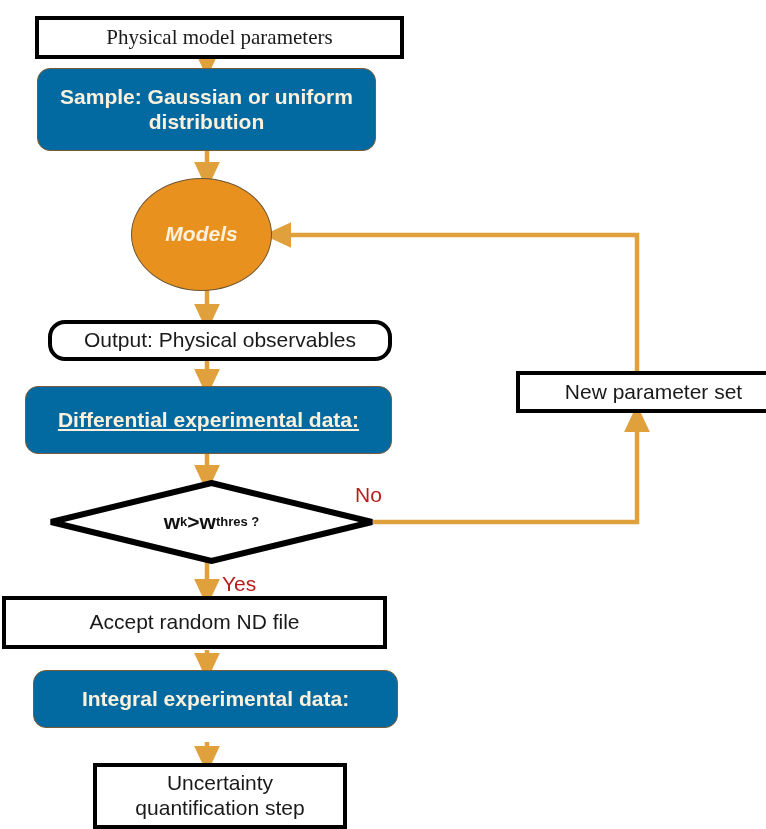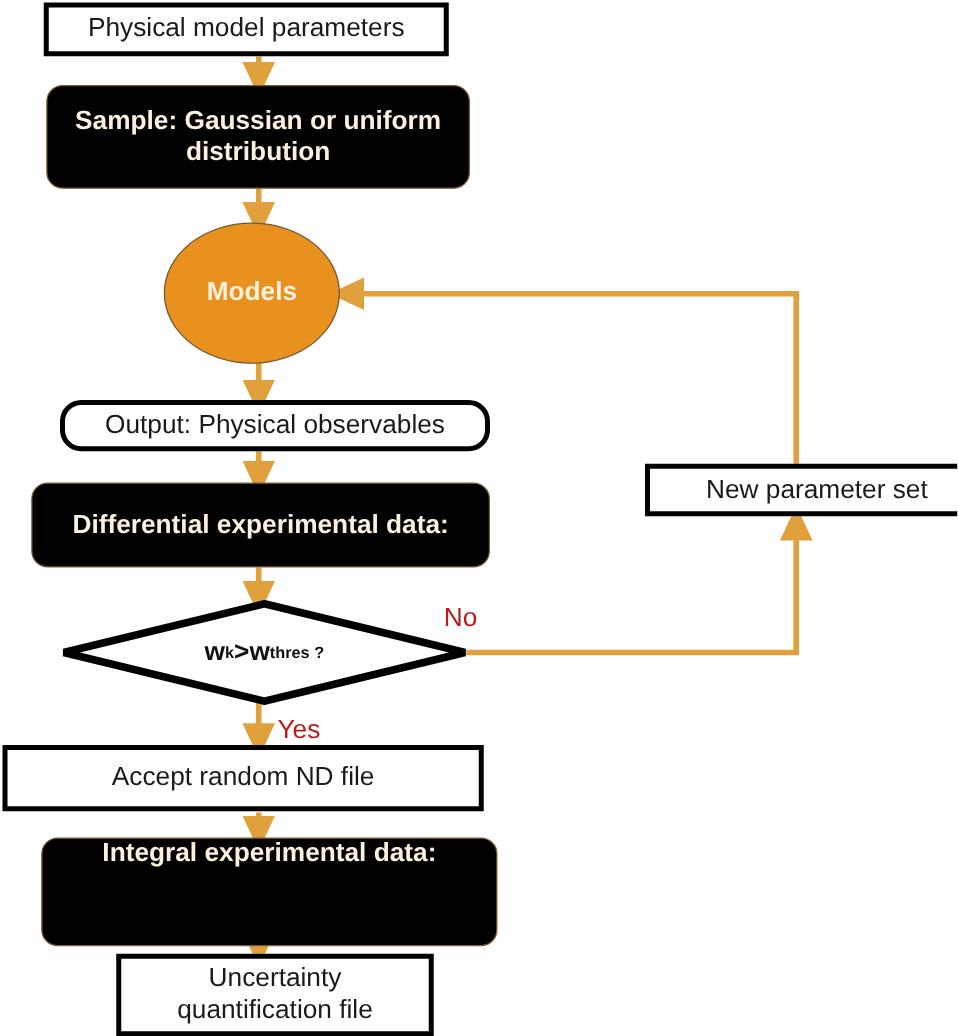--- a/index.html
+++ b/index.html
@@ -30,34 +30,35 @@
     text-align: center;
     line-height: 1.18;
   }
   .node-white {
     background: #ffffff;
     border: 4px solid #000000;
     color: #1a1a1a;
     font-size: 21px;
   }
   .node-orange {
-    background: #000000;
+    background: #0369a1;
     border: 1px solid #7a5b33;
     border-radius: 13px;
     color: #FBF1DD;
     font-size: 21px;
     font-weight: 600;
   }
   .node-circle {
     background: #E8911F;
     border: 1px solid #6e5533;
     border-radius: 50%;
     color: #FBF1DD;
     font-size: 21px;
     font-weight: 600;
+    font-style: italic;
   }
   .node-diamond-label {
     position: absolute;
     display: flex;
     align-items: center;
     justify-content: center;
     color: #111111;
     font-size: 21px;
     font-weight: 600;
     pointer-events: none;
@@ -103,37 +104,37 @@
       <line x1="207" y1="650" x2="207" y2="667" marker-end="url(#ah)"></line>
 
       <line x1="207" y1="742" x2="207" y2="760" marker-end="url(#ah)"></line>
 
       <path d="M 373 522 L 637 522 L 637 418" marker-end="url(#ah)"></path>
 
       <path d="M 637 379 L 637 235 L 277 235" marker-end="url(#ah)"></path>
     </g>
   </svg>
 
-  <div class="node node-white" style="left:35px; top:2px; width:324px; height:43px;">
+  <div class="node node-white" style="left:35px; top:16px; width:369px; height:43px;font-family:Liberation Serif, serif;">
     <span class="inner">Physical model parameters</span>
   </div>
 
   <div class="node node-orange" style="left:37px; top:68px; width:339px; height:83px;">
     <span class="inner">Sample: Gaussian or uniform distribution</span>
   </div>
 
   <div class="node node-circle" style="left:131px; top:178px; width:141px; height:113px;">
     <span class="inner">Models</span>
   </div>
 
   <div class="node node-white" style="left:48px; top:320px; width:344px; height:41px;border-radius:17px;">
     <span class="inner">Output: Physical observables</span>
   </div>
 
-  <div class="node node-orange" style="left:25px; top:386px; width:367px; height:68px; flex-direction:row;">
+  <div class="node node-orange" style="left:25px; top:386px; width:367px; height:68px; flex-direction:row;text-decoration:underline;">
     <span>Differential experimental data:</span>
   </div>
 
   <svg style="position:absolute; left:48px; top:480px; width:327px; height:84px;" viewBox="0 0 327 84" xmlns="http://www.w3.org/2000/svg">
     <polygon points="163.5,3 324,42 163.5,81 3,42" fill="#ffffff" stroke="#000000" stroke-width="6"></polygon>
   </svg>
   <div class="node-diamond-label" style="left:48px; top:480px; width:327px; height:84px;">
     <span>w</span>
       <sub>k</sub>
       <span> &gt; </span>
@@ -146,26 +147,26 @@
   </div>
 
   <div class="edge-label" style="left:222px; top:572px;">
     <span>Yes</span>
   </div>
 
   <div class="node node-white" style="left:2px; top:596px; width:385px; height:53px;">
     <span class="inner">Accept random ND file</span>
   </div>
 
-  <div class="node node-orange" style="left:33px; top:670px; width:365px; height:87px; flex-direction:column;justify-content:space-between;">
+  <div class="node node-orange" style="left:33px; top:670px; width:365px; height:58px; flex-direction:column;">
     <span>Integral experimental data:</span>
   </div>
 
   <div class="node node-white" style="left:93px; top:763px; width:254px; height:66px;">
     <span class="inner">Uncertainty
-quantification file</span>
+quantification step</span>
   </div>
 
   <div class="node node-white" style="left:516px; top:371px; width:275px; height:42px;">
     <span class="inner">New parameter set</span>
   </div>
 
 </div>
 
 </body></html>

